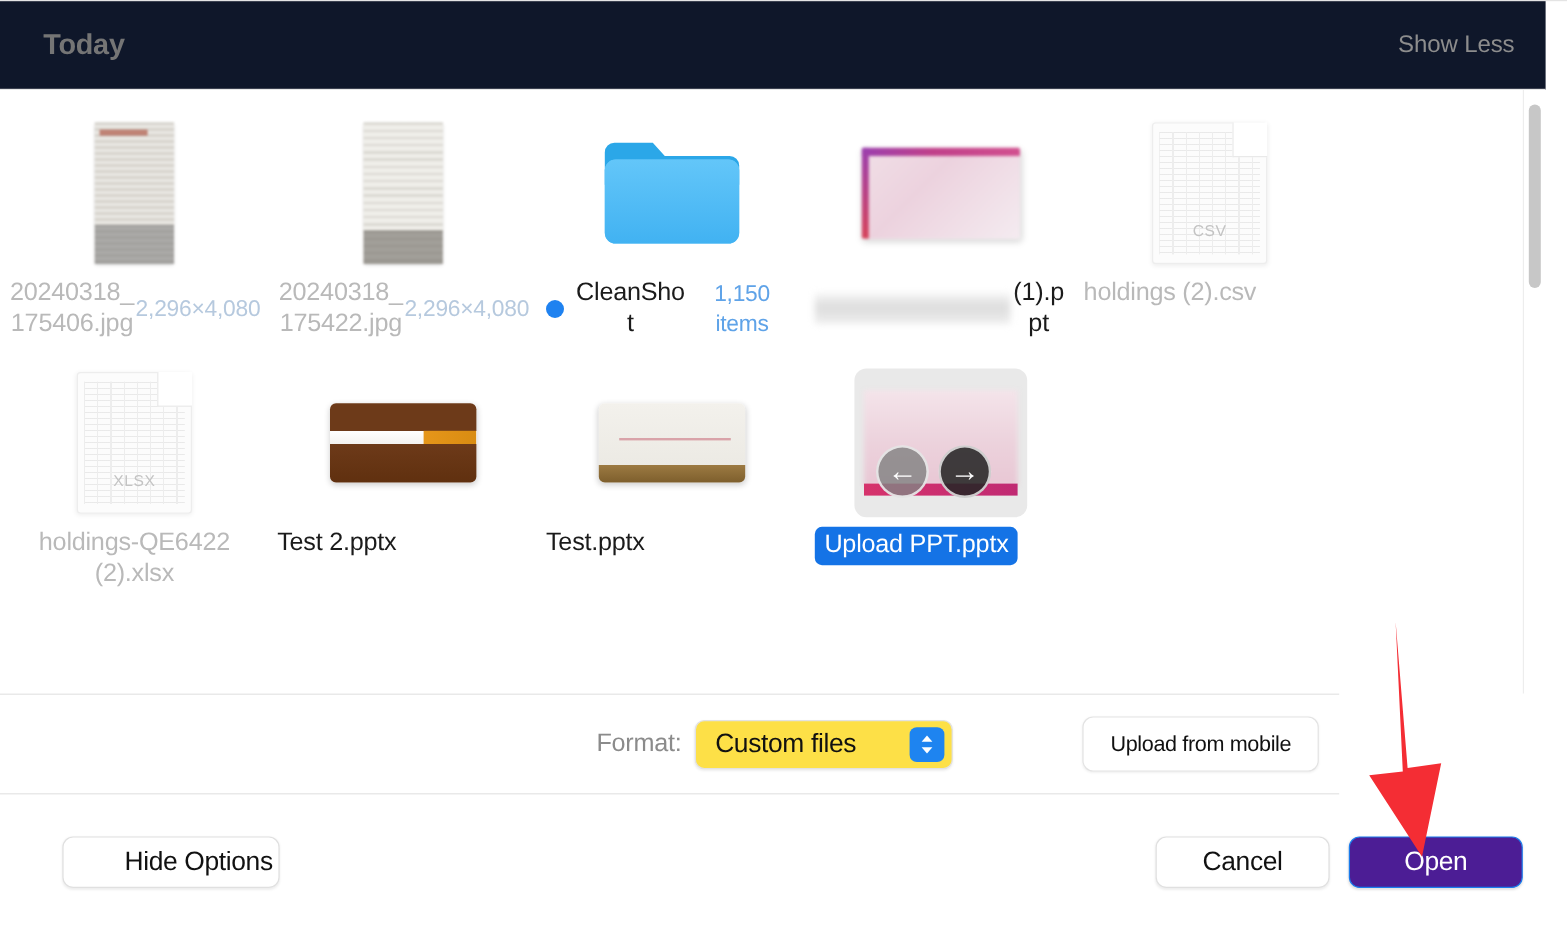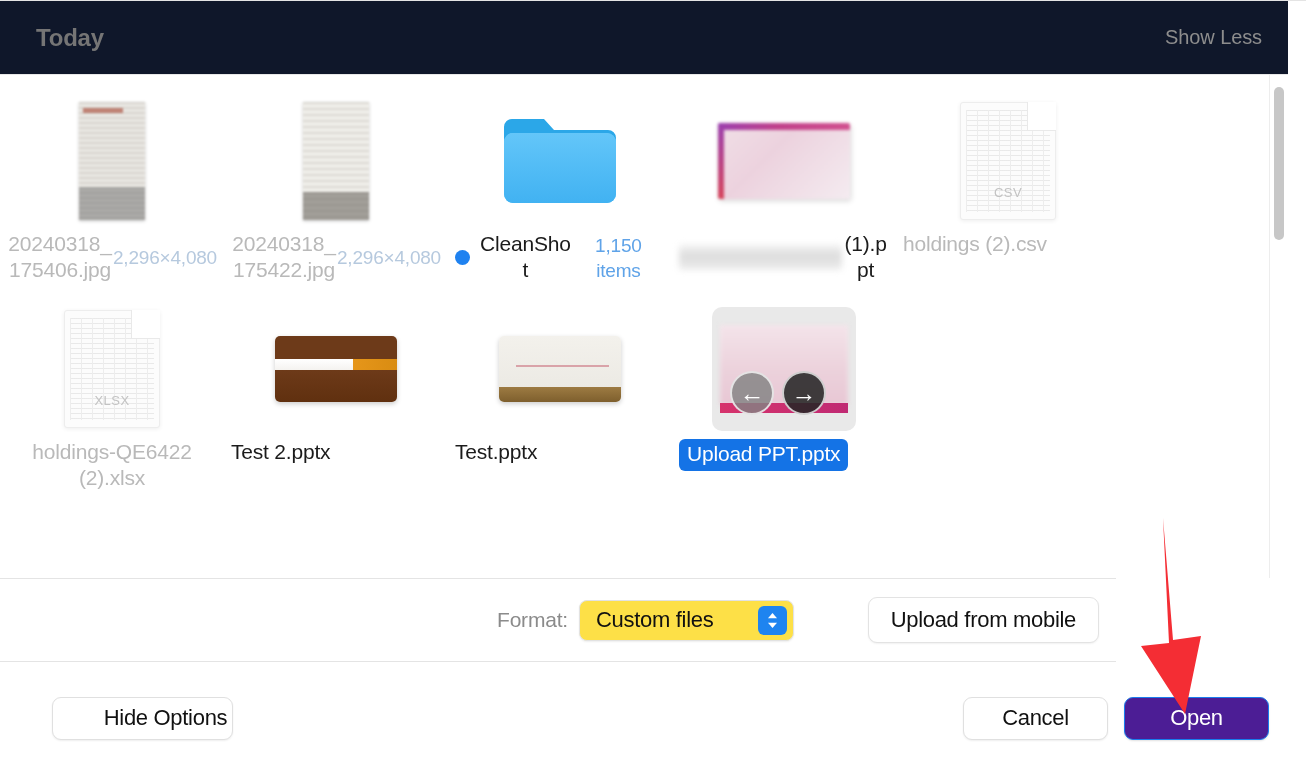--- a/index.html
+++ b/index.html
@@ -361,21 +361,21 @@
   .upload-btn {
     position:absolute;
     right:17px;
     height:44px;
     background:#ffffff;
     border:1px solid #e3e3e3;
     border-radius:9px;
     box-shadow:0 1px 2px rgba(0,0,0,.06);
     display:flex; align-items:center; justify-content:center;
     padding:0 22px;
-    font-size:22px;
+    font-size:18px;
     color:#111111;
     letter-spacing:-.3px;
     cursor:default;
   }
 
   
   .action-bar {
     position:relative;
     flex:1;
     display:flex;

